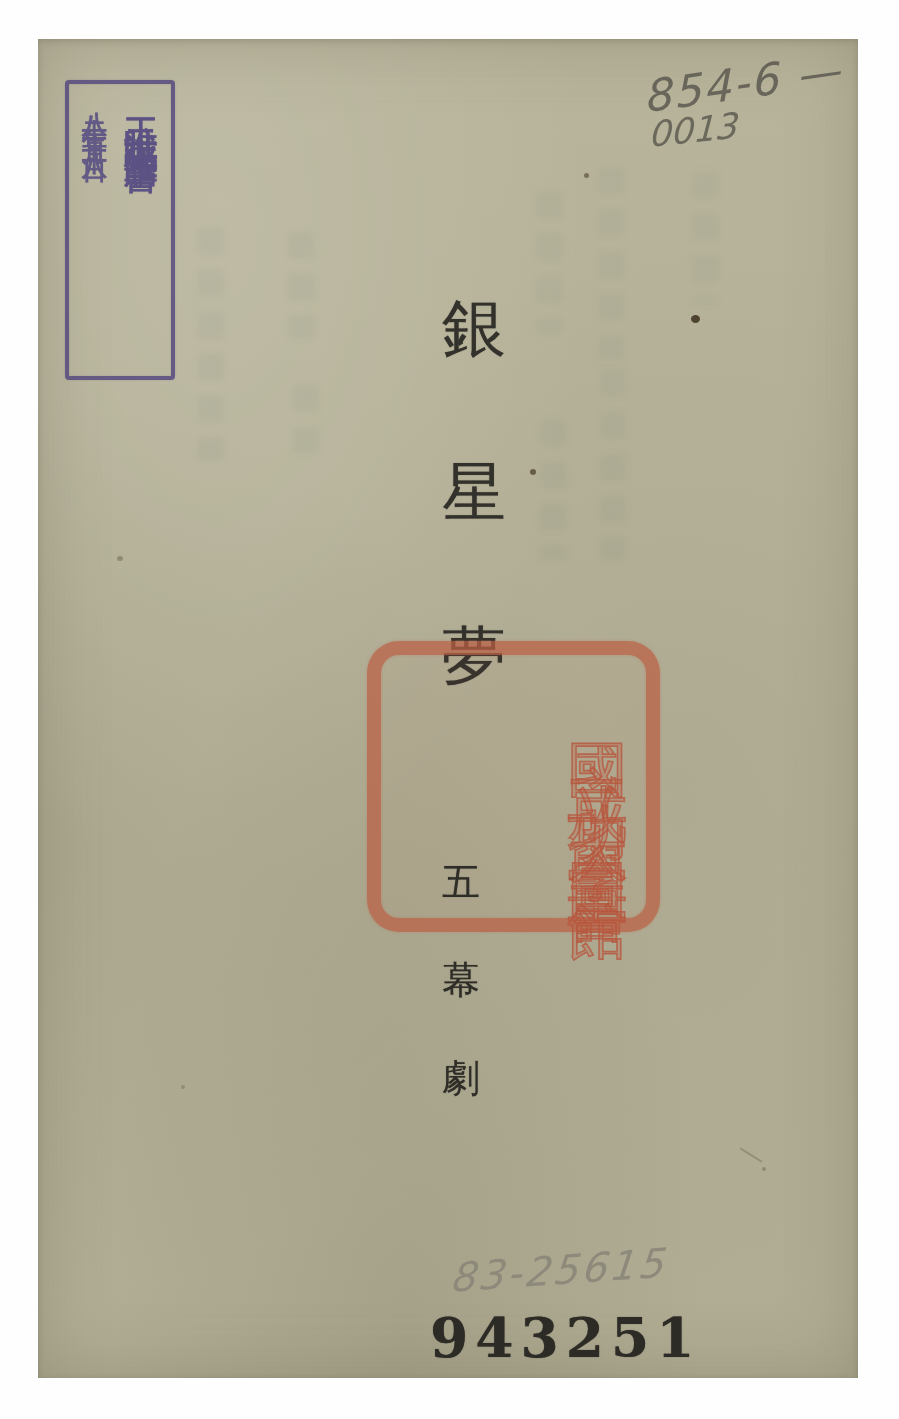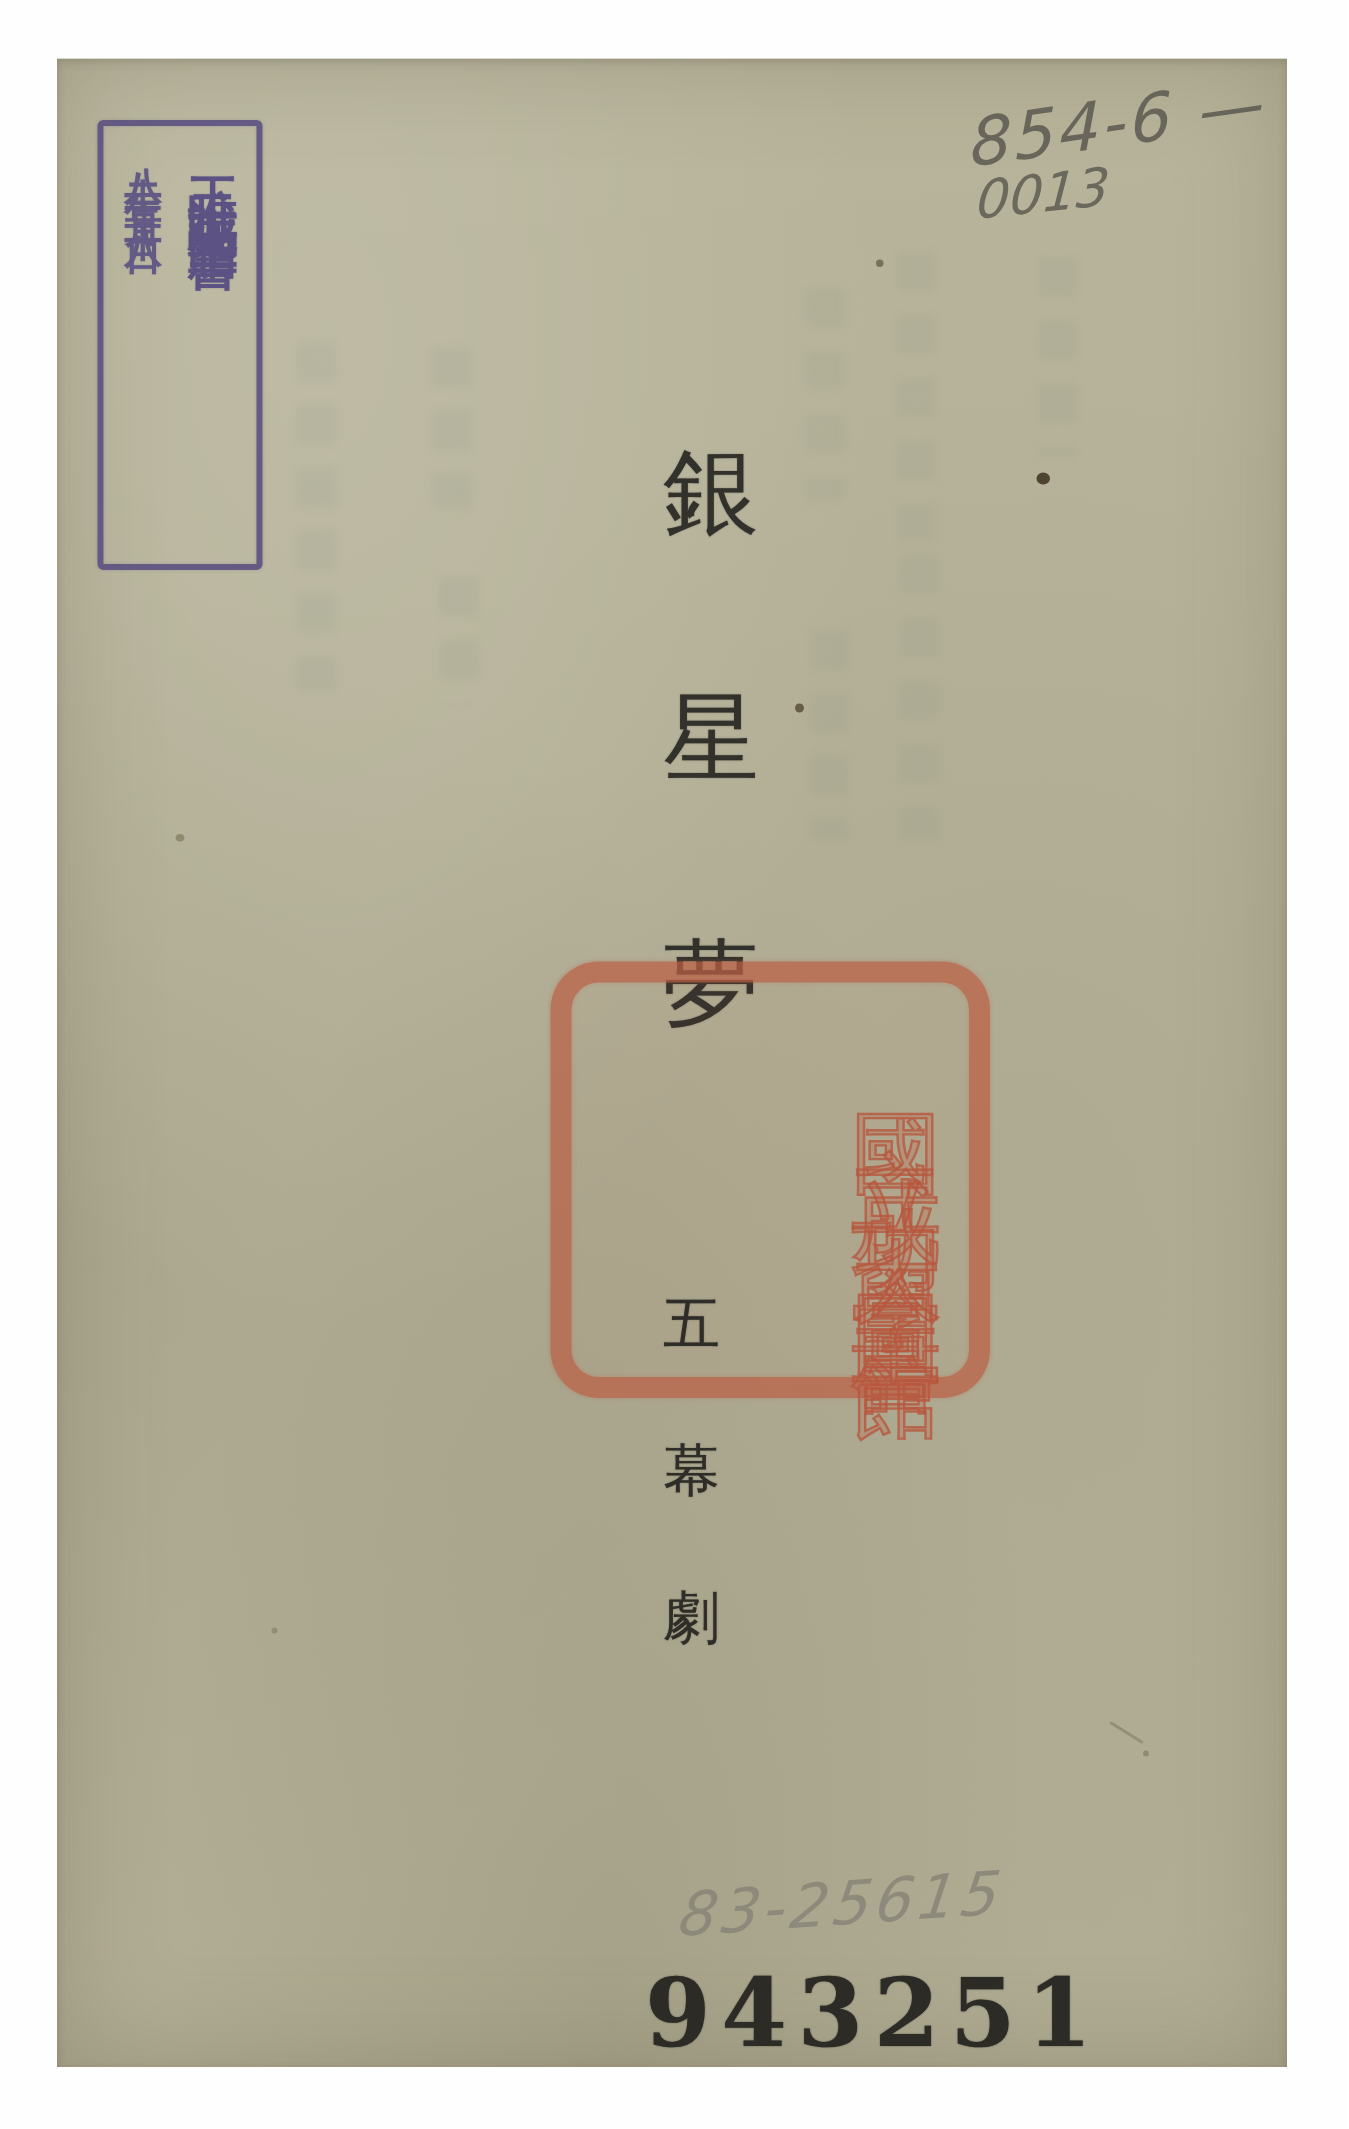--- a/index.html
+++ b/index.html
@@ -87,21 +87,21 @@
   
   .hand-bottom {
     position:absolute; left:415px; top:1208px; font-size:40px;
     color:#8b8779; font-family:"DejaVu Sans",sans-serif; font-style:italic;
     transform:rotate(-4deg) skewX(-12deg); letter-spacing:3px; opacity:.9;
   }
 
   
   .accession {
     position:absolute; left:392px; top:1266px;
-    font-size:63px; letter-spacing:7px; color:#2c2b26; font-weight:bold;
+    font-size:55px; letter-spacing:7px; color:#2c2b26; font-weight:bold;
     font-family:"DejaVu Serif","Liberation Serif",serif;
     text-shadow:0 0 1px rgba(35,34,30,.7);
   }
 
   
   .ghost {
     position:absolute; width:26px; filter:blur(3px); opacity:.5;
     background:repeating-linear-gradient(180deg,
       rgba(120,134,120,.20) 0 26px, rgba(120,134,120,0) 26px 42px);
   }

